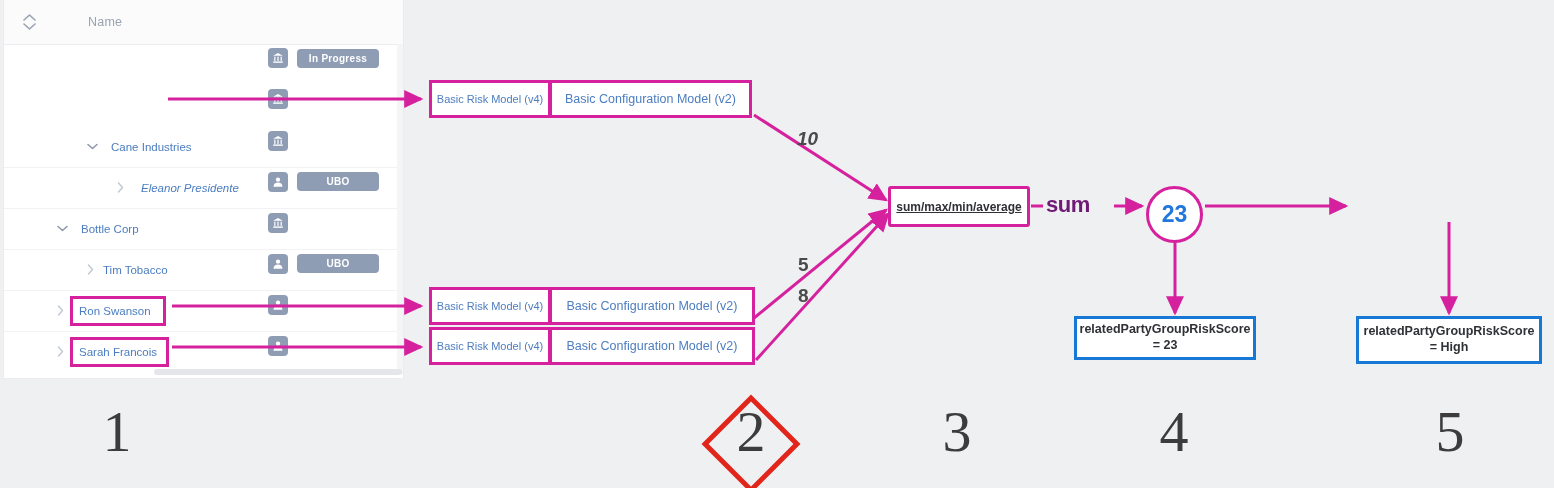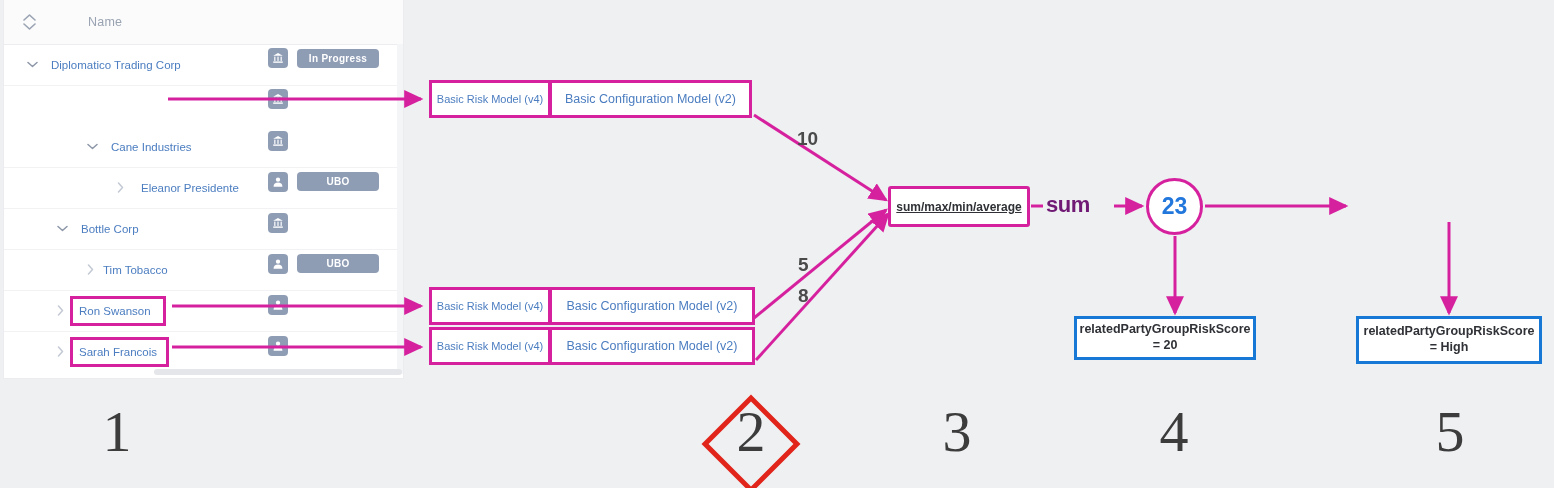--- a/index.html
+++ b/index.html
@@ -212,28 +212,20 @@
         <svg width="13" height="7" viewBox="0 0 13 7">
             <path d="M1 6 L6.5 1 L12 6" fill="none" stroke="currentColor" stroke-width="1.6" stroke-linecap="round" stroke-linejoin="round"></path>
           </svg>
         <svg width="13" height="7" viewBox="0 0 13 7">
             <path d="M1 1 L6.5 6 L12 1" fill="none" stroke="currentColor" stroke-width="1.6" stroke-linecap="round" stroke-linejoin="round"></path>
           </svg>
       </span>
       <span id="tree-header-label">Name</span>
     </div>
 
-    <div class="tree-row" style="top:44px;">
-      <span class="chev" style="margin-left:20px;">
-        <svg width="11" height="7" viewBox="0 0 11 7">
-            <path d="M1 1.5 L5.5 5.5 L10 1.5" fill="none" stroke="currentColor" stroke-width="1.5" stroke-linecap="round" stroke-linejoin="round"></path>
-          </svg>
-      </span>
-      <span class="node-label" style="margin-left:6px;">Diplomatico Trading Corp</span>
-    </div>
     <div class="badge-icon" style="left:264px; top:48px;">
       <svg width="12" height="12" viewBox="0 0 14 14">
           <path d="M7 1.2 L12.6 4.4 L1.4 4.4 Z" fill="currentColor"></path>
           <rect x="2.6" y="5.4" width="1.4" height="5" fill="currentColor"></rect>
           <rect x="6.3" y="5.4" width="1.4" height="5" fill="currentColor"></rect>
           <rect x="10" y="5.4" width="1.4" height="5" fill="currentColor"></rect>
           <rect x="1.4" y="11" width="11.2" height="1.6" fill="currentColor"></rect>
         </svg>
     </div>
     <div class="status-pill" style="left:293px; top:49px; width:82px;">In Progress</div>
@@ -259,21 +251,21 @@
     <div class="badge-icon" style="left:264px; top:131px;">
       <svg width="12" height="12" viewBox="0 0 14 14">
           <path d="M7 1.2 L12.6 4.4 L1.4 4.4 Z" fill="currentColor"></path>
           <rect x="2.6" y="5.4" width="1.4" height="5" fill="currentColor"></rect>
           <rect x="6.3" y="5.4" width="1.4" height="5" fill="currentColor"></rect>
           <rect x="10" y="5.4" width="1.4" height="5" fill="currentColor"></rect>
           <rect x="1.4" y="11" width="11.2" height="1.6" fill="currentColor"></rect>
         </svg>
     </div>
 
-    <div class="tree-row" style="top:167px;">
+    <div class="tree-row" style="top:167px;font-style:italic;">
       <span class="chev muted" style="margin-left:108px;">
         <svg width="7" height="11" viewBox="0 0 7 11">
             <path d="M1.5 1 L5.5 5.5 L1.5 10" fill="none" stroke="currentColor" stroke-width="1.5" stroke-linecap="round" stroke-linejoin="round"></path>
           </svg>
       </span>
       <span class="node-label" style="margin-left:8px;">Eleanor Presidente</span>
     </div>
     <div class="badge-icon" style="left:264px; top:172px;">
       <svg width="12" height="12" viewBox="0 0 14 14">
           <circle cx="7" cy="4.3" r="2.5" fill="currentColor"></circle>
@@ -383,29 +375,29 @@
 
   <div class="mbox risk" style="left:429px; top:80px; width:122px; height:38px;">Basic Risk Model (v4)</div>
   <div class="mbox" style="left:549px; top:80px; width:203px; height:38px;">Basic Configuration Model (v2)</div>
 
   <div class="mbox risk" style="left:429px; top:287px; width:122px; height:38px;">Basic Risk Model (v4)</div>
   <div class="mbox" style="left:549px; top:287px; width:206px; height:38px;">Basic Configuration Model (v2)</div>
 
   <div class="mbox risk" style="left:429px; top:327px; width:122px; height:38px;">Basic Risk Model (v4)</div>
   <div class="mbox" style="left:549px; top:327px; width:206px; height:38px;">Basic Configuration Model (v2)</div>
 
-  <div class="edge-weight" style="left:797px; top:128px;">10</div>
+  <div class="edge-weight" style="left:797px; top:128px;font-style:italic;">10</div>
   <div class="edge-weight" style="left:798px; top:254px;">5</div>
   <div class="edge-weight" style="left:798px; top:285px;">8</div>
 
   <div class="agg-box" style="left:888px; top:186px; width:142px; height:41px;">sum/max/min/average</div>
   <div class="sum-label" style="left:1046px; top:192px;">sum</div>
-  <div class="circle-node" style="left:1146px; top:178px;">23</div>
-
-  <div class="outbox" style="left:1074px; top:316px; width:182px; height:44px;">relatedPartyGroupRiskScore = 20</div>
+  <div class="circle-node" style="left:1146px; top:186px;">23</div>
+
+  <div class="outbox" style="left:1074px; top:316px; width:182px; height:44px;">relatedPartyGroupRiskScore = 23</div>
 
   <div class="outbox" style="left:1356px; top:316px; width:186px; height:48px;">relatedPartyGroupRiskScore = High</div>
 
   <div class="step-num" style="left:72px; top:398px;">1</div>
 
   <div class="diamond" style="left:716px; top:409px;"></div>
   <div class="step-num" style="left:706px; top:398px;">2</div>
 
   <div class="step-num" style="left:912px; top:398px;">3</div>
   <div class="step-num" style="left:1129px; top:398px;">4</div>

